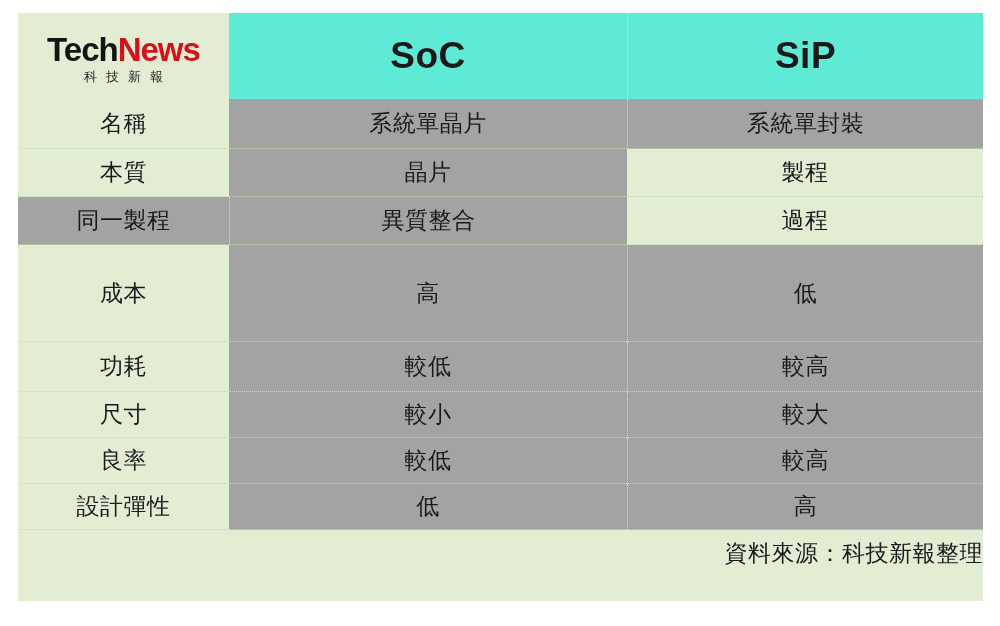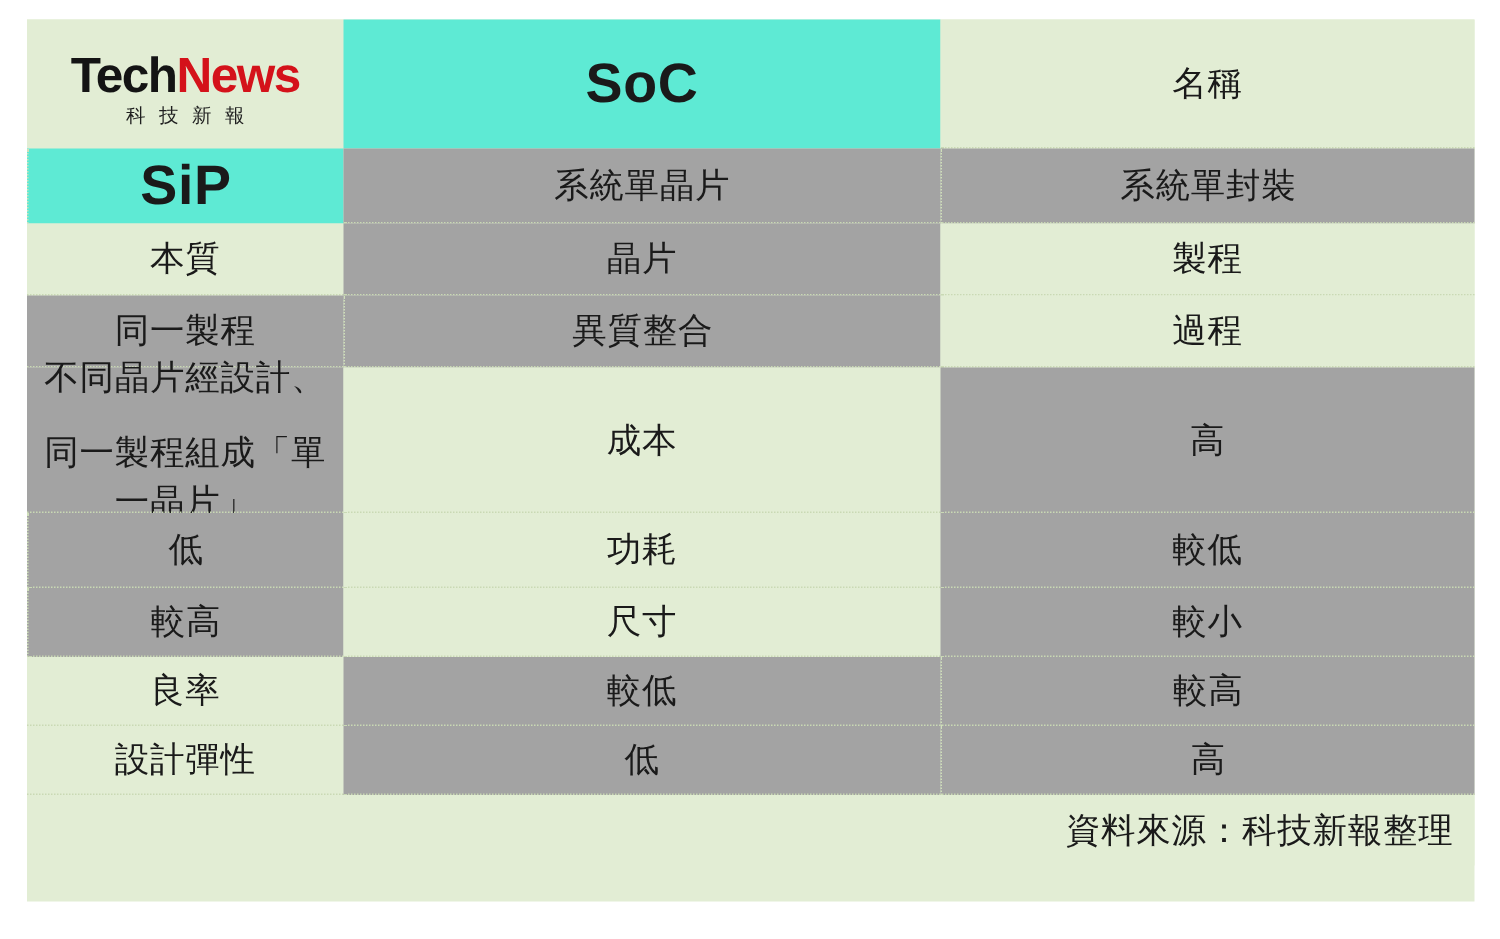--- a/index.html
+++ b/index.html
@@ -123,21 +123,20 @@
   }
   .multi .line { display: block; }
 
   
   .footer-row {
     grid-column: 1 / span 3;
     background: #e2edd4;
     display: flex;
     align-items: center;
     justify-content: flex-end;
-    padding-right: 14px;
     box-sizing: border-box;
   }
   .footer-text {
     font-size: 23px;
     color: #1a1a1a;
     letter-spacing: 0.5px;
   }
 </style>
 </head>
 <body>
@@ -145,49 +144,46 @@
 <div class="canvas">
   <div class="table-wrap">
     <div class="grid">
 
       <div class="cell logo-cell">
         <div class="logo-word"><span class="logo-tech">Tech</span><span class="logo-news">News</span></div>
         <div class="logo-sub">科技新報</div>
       </div>
 
       <div class="cell head-cell">SoC</div>
+      <div class="cell head-cell col-divider">SiP</div>
+
       <div class="cell label-cell">名稱</div>
-
-      <div class="cell head-cell col-divider">SiP</div>
       <div class="cell data-cell">系統單晶片</div>
       <div class="cell data-cell col-divider">系統單封裝</div>
 
       <div class="cell label-cell">本質</div>
       <div class="cell data-cell">晶片</div>
 
       <div class="cell label-cell">製程</div>
       <div class="cell data-cell">同一製程</div>
       <div class="cell data-cell col-divider">異質整合</div>
 
       <div class="cell label-cell">過程</div>
-      <div class="cell data-cell multi">
-        <span class="line">不同晶片經設計、</span>
-        <span class="line">同一製程組成「單一晶片」</span>
-      </div>
 
       <div class="cell label-cell">成本</div>
       <div class="cell data-cell">高</div>
       <div class="cell data-cell col-divider">低</div>
 
       <div class="cell label-cell">功耗</div>
       <div class="cell data-cell">較低</div>
       <div class="cell data-cell col-divider">較高</div>
 
       <div class="cell label-cell">尺寸</div>
       <div class="cell data-cell">較小</div>
+      <div class="cell data-cell col-divider">較大</div>
 
       <div class="cell label-cell">良率</div>
       <div class="cell data-cell">較低</div>
       <div class="cell data-cell col-divider">較高</div>
 
       <div class="cell label-cell">設計彈性</div>
       <div class="cell data-cell">低</div>
       <div class="cell data-cell col-divider">高</div>
 
       <div class="footer-row">

